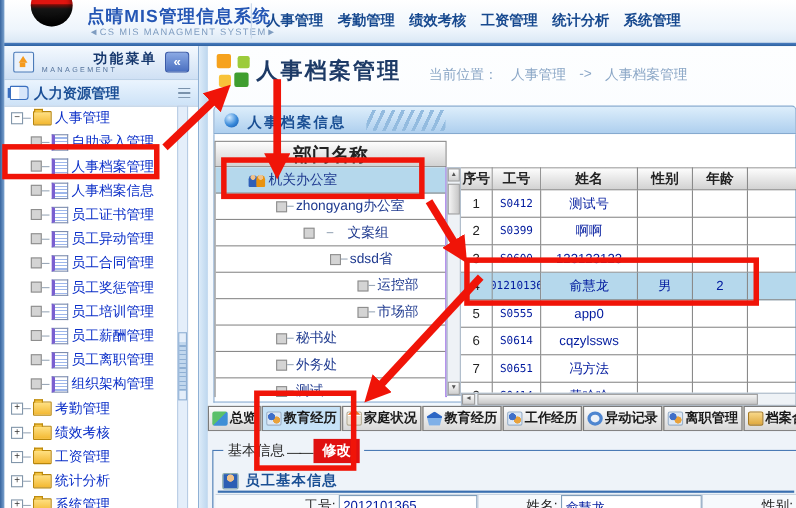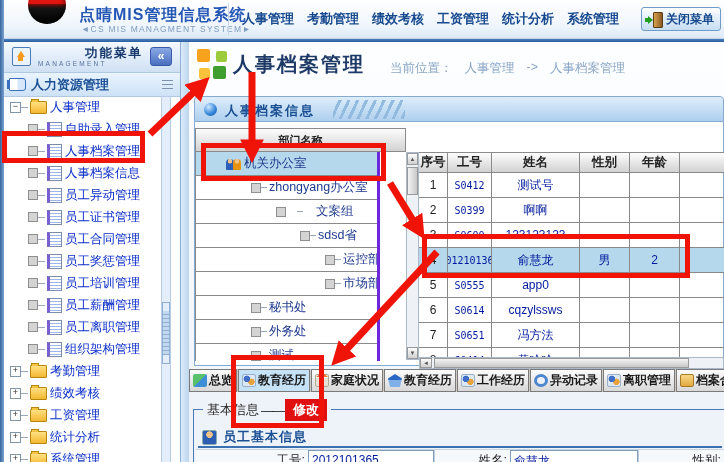--- a/index.html
+++ b/index.html
@@ -91,23 +91,23 @@
     background:radial-gradient(circle at 35% 30%,#cfe9ff,#3a8ada 55%,#0a4da8);}
   .panel-hd .lbl{position:absolute;left:30px;top:5px;font-size:13px;font-weight:bold;color:#1a4f94;letter-spacing:2px;}
   .stripes{position:absolute;left:138px;top:3px;width:72px;height:19px;
     background:repeating-linear-gradient(115deg,transparent 0 5px,#93bbdf 5px 8px);}
   .panel-bd{position:absolute;left:194px;top:122px;width:530px;height:244px;background:#fff;
     border:1px solid #86aacf;border-top:none;box-sizing:border-box;}
 
   
   .dept-hd{position:absolute;left:195px;top:128px;width:211px;height:24px;
     background:linear-gradient(180deg,#fdfdfd,#d2d2d2);border:1px solid #8a8a8a;box-sizing:border-box;
-    font-size:11px;font-weight:bold;color:#222;text-align:center;line-height:23px;}
-  .dept-rows{position:absolute;left:195px;top:152px;width:185px;height:209px;overflow:hidden;
-    border-left:1px solid #8a8a8a;border-right:3px solid #6d28d9;box-sizing:border-box;}
+    font-size:17px;font-weight:bold;color:#222;text-align:center;line-height:23px;}
+  .dept-rows{position:absolute;left:195px;top:152px;width:211px;height:209px;overflow:hidden;
+    border-left:1px solid #8a8a8a;border-right:1px solid #6d28d9;box-sizing:border-box;}
   .drow{height:24px;display:flex;align-items:center;border-bottom:1px solid #8a8a8a;
     box-sizing:border-box;cursor:pointer;white-space:nowrap;}
   .drow .dlabel{font-size:12.5px;color:#1f3a8f;margin-left:2px;}
   .drow.sel{background:#b5d8ec;}
   .drow .tline{width:6px;}
   .lv0{padding-left:30px;} .lv1{padding-left:55px;} .lv2{padding-left:80px;gap:11px;} .lv3{padding-left:104px;} .lv4{padding-left:129px;}
   .ppl{position:relative;width:16px;height:12px;flex:none;}
   .ppl::before,.ppl::after{content:"";position:absolute;bottom:0;width:8px;height:11px;
     border-radius:4px 4px 1px 1px;}
   .ppl::before{left:0;background:radial-gradient(circle at 50% 20%,#f0c28a 0 2px,#2e5fb8 2.6px);}
@@ -190,27 +190,20 @@
     <div class="app-sub">◄CS MIS MANAGMENT SYSTEM►</div>
     <div class="nav-sep"></div>
     <div class="nav">
       <span class="nav-item">人事管理</span>
       <span class="nav-item">考勤管理</span>
       <span class="nav-item">绩效考核</span>
       <span class="nav-item">工资管理</span>
       <span class="nav-item">统计分析</span>
       <span class="nav-item">系统管理</span>
     </div>
-    <div class="close-btn">
-      <span class="door-icon">
-          <span class="d-arrow"></span>
-          <span class="d-door"></span>
-        </span>
-      <span class="lbl">关闭菜单</span>
-    </div>
   </div>
   <div class="topline"></div>
 
   <div class="sidebar">
     <div class="sb-header">
       <span class="menu-icon"></span>
       <span class="sb-title">功能菜单</span>
       <span class="sb-sub">MANAGEMENT</span>
       <span class="collapse-btn">«</span>
     </div>
@@ -241,27 +234,27 @@
       <div class="srow child">
         <span class="tnode"></span>
           <span class="tline"></span>
         <span class="doc-icon"></span>
         <span class="slabel">人事档案信息</span>
       </div>
       <div class="srow child">
         <span class="tnode"></span>
           <span class="tline"></span>
         <span class="doc-icon"></span>
+        <span class="slabel">员工证书管理</span>
+      </div>
+      <div class="srow child">
+        <span class="tnode"></span>
+          <span class="tline"></span>
+        <span class="doc-icon"></span>
         <span class="slabel">员工异动管理</span>
-      </div>
-      <div class="srow child">
-        <span class="tnode"></span>
-          <span class="tline"></span>
-        <span class="doc-icon"></span>
-        <span class="slabel">员工证书管理</span>
       </div>
       <div class="srow child">
         <span class="tnode"></span>
           <span class="tline"></span>
         <span class="doc-icon"></span>
         <span class="slabel">员工合同管理</span>
       </div>
       <div class="srow child">
         <span class="tnode"></span>
           <span class="tline"></span>

